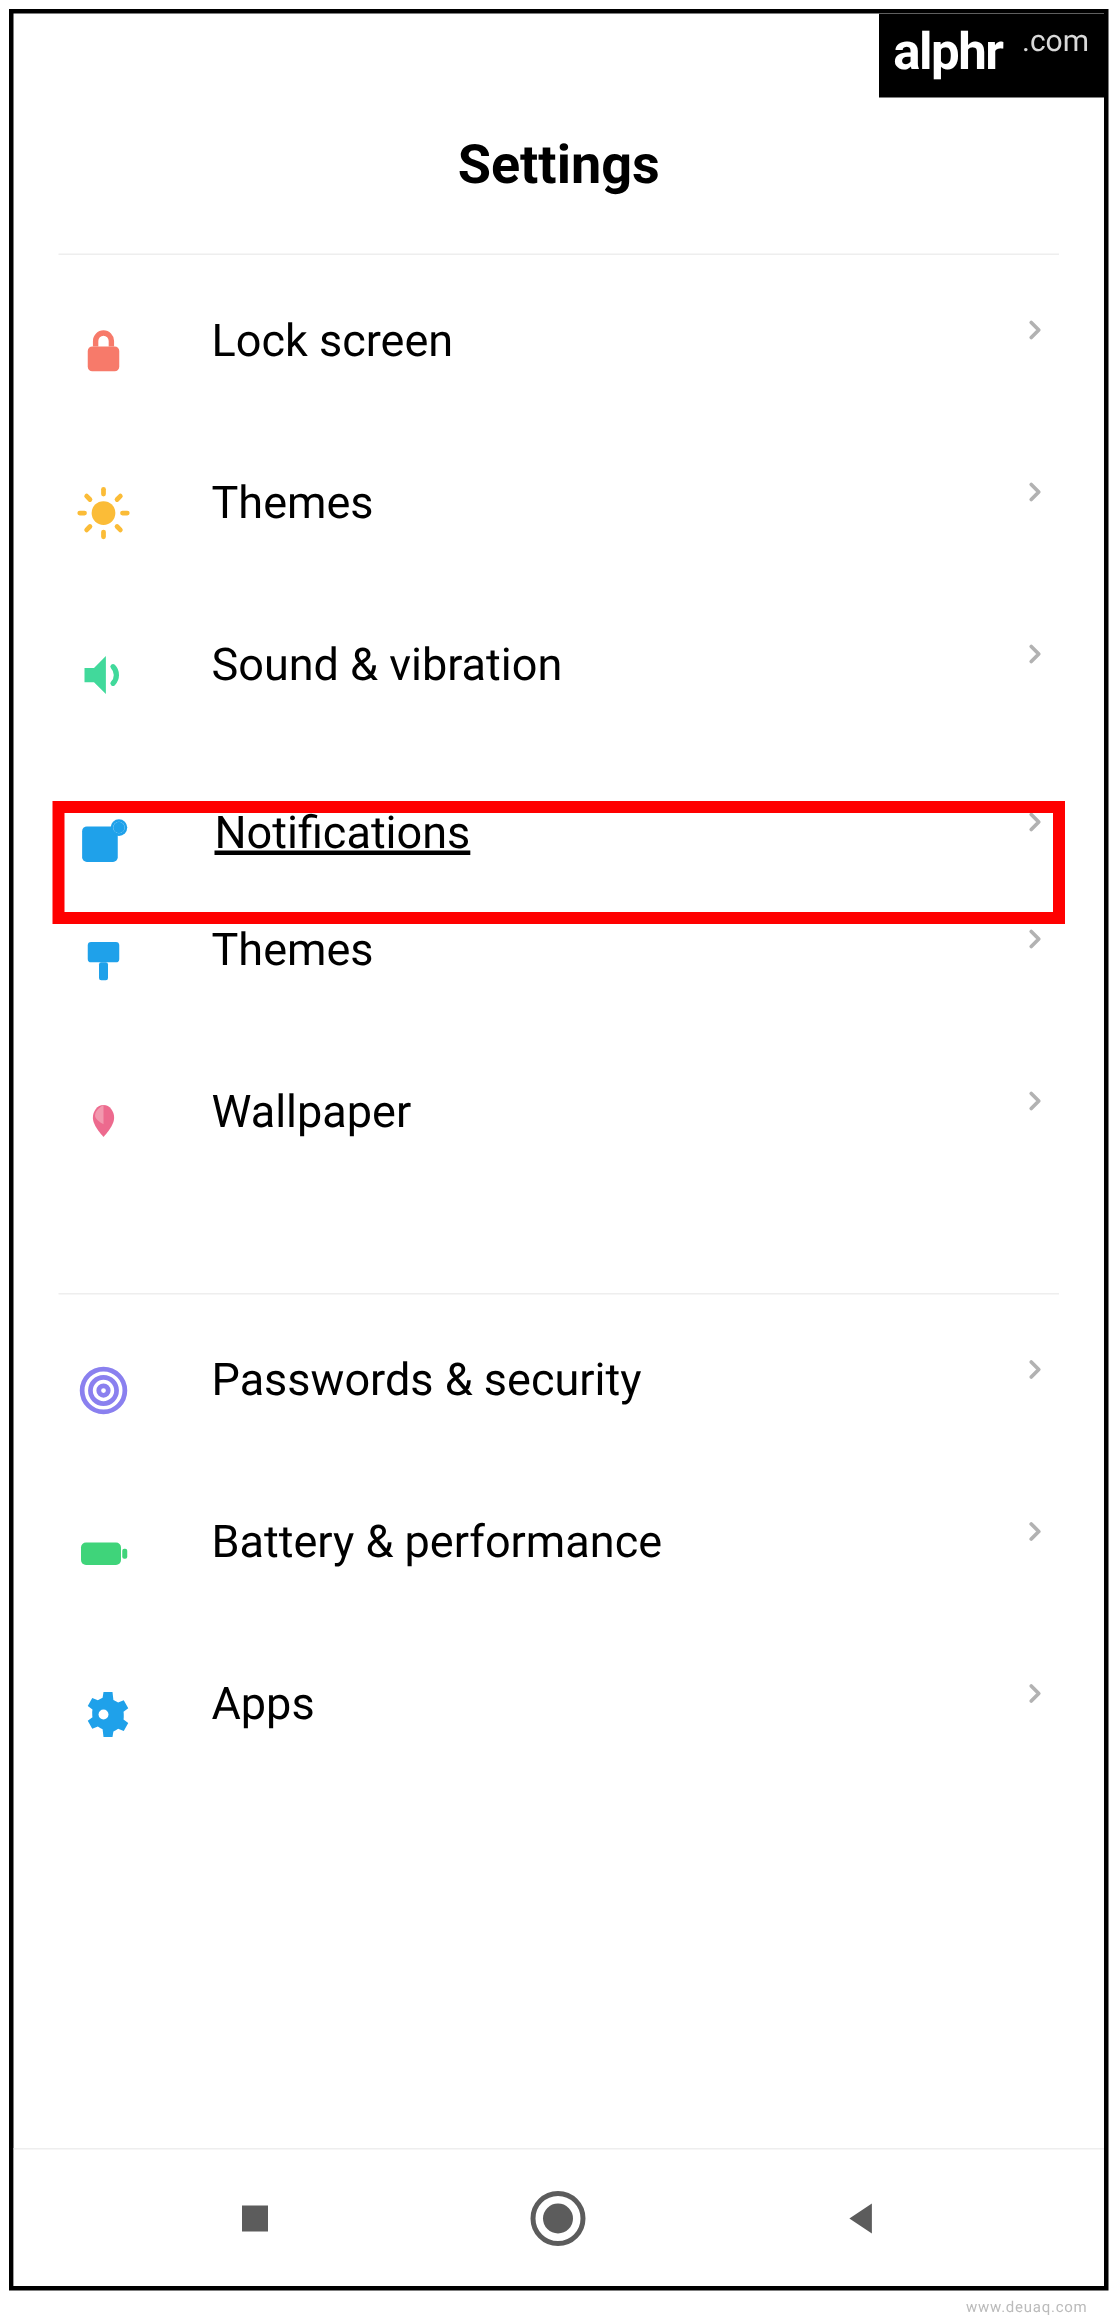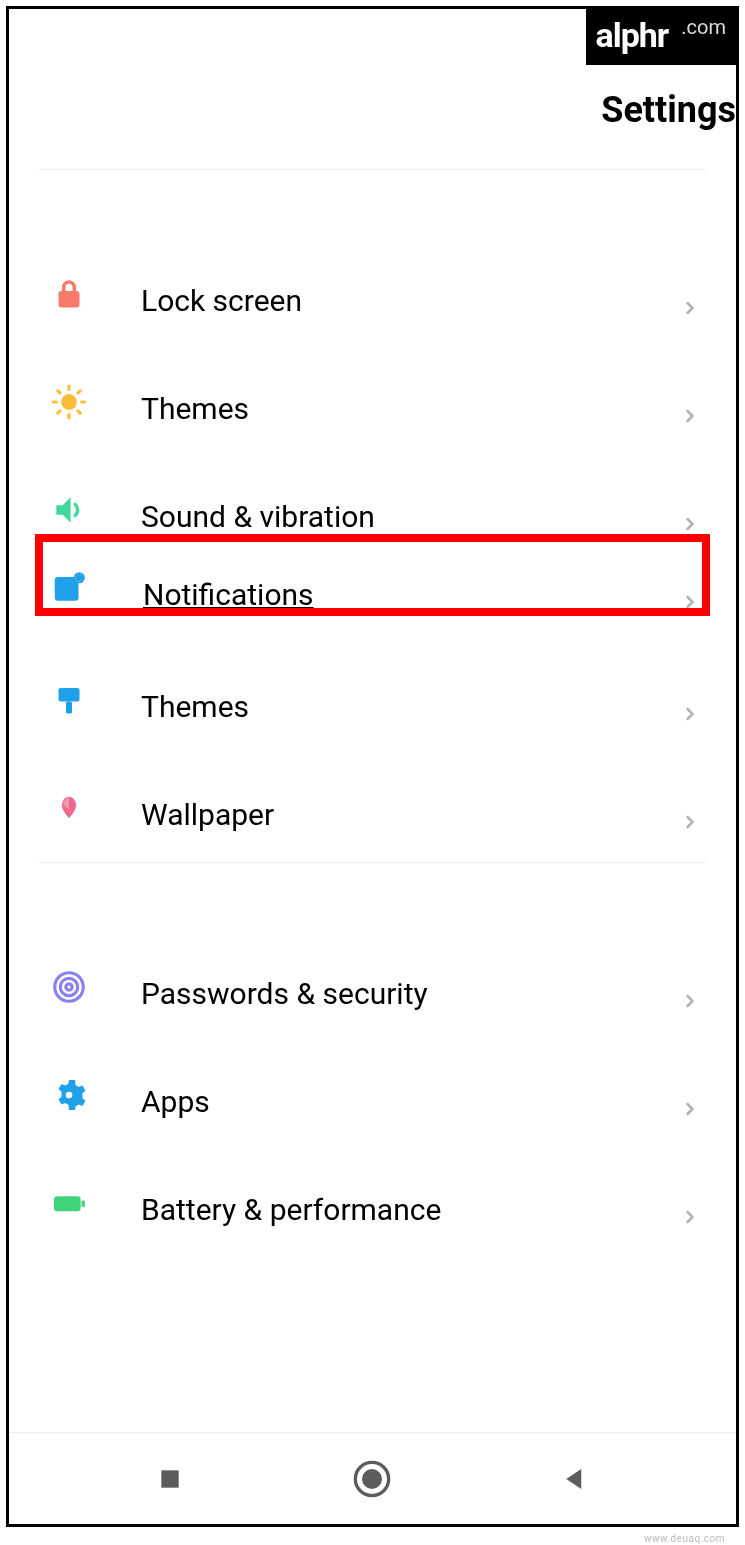--- a/index.html
+++ b/index.html
@@ -28,35 +28,35 @@
       padding: 6px 10px 10px 10px;
       font-size: 28px;
       font-weight: 400;
       display: flex;
       align-items: flex-start;
       z-index: 10;
     }
     .watermark .brand { font-weight: 700; font-size: 34px; letter-spacing: -1px; }
     .watermark .ext { font-size: 20px; opacity: 0.85; margin-left: 13px;}
     .page-title {
-      text-align: right;
+      text-align: center;
       font-size: 36px;
       font-weight: 700;
       color: #000;
       padding: 80px 0 38px 0;
     }
     .divider {
       height: 1px;
       background: #eee;
       margin: 0 30px;
     }
     .section { padding: 40px 0 30px 0; }
     .row {
       display: flex;
-      align-items: flex-end;
+      align-items: flex-start;
       padding: 0 36px;
       height: 108px;
       cursor: pointer;
       position: relative;
     }
     .row.highlighted {
       outline: 8px solid #f00;
       outline-offset: -4px;
       margin: 4px 30px;
       padding: 0 6px;
@@ -249,41 +249,41 @@
       <span class="label">Passwords &amp; security</span>
       <span class="chevron">
         <svg width="20" height="20" viewBox="0 0 24 24">
             <path d="M9 6l6 6-6 6" stroke="#b2b2b2" stroke-width="3" fill="none" stroke-linecap="round" stroke-linejoin="round"></path>
           </svg>
       </span>
     </div>
 
     <div class="row">
       <span class="icon">
+        <svg width="40" height="40" viewBox="0 0 24 24">
+            <rect x="3" y="8" width="16" height="9" rx="2" fill="#3fd47a"></rect>
+            <rect x="19.5" y="10.5" width="2" height="4" rx="0.8" fill="#3fd47a"></rect>
+          </svg>
+      </span>
+      <span class="label">Battery &amp; performance</span>
+      <span class="chevron">
+        <svg width="20" height="20" viewBox="0 0 24 24">
+            <path d="M9 6l6 6-6 6" stroke="#b2b2b2" stroke-width="3" fill="none" stroke-linecap="round" stroke-linejoin="round"></path>
+          </svg>
+      </span>
+    </div>
+
+    <div class="row">
+      <span class="icon">
         <svg width="36" height="36" viewBox="0 0 24 24">
             <path fill="#1fa1ea" d="M12 8a4 4 0 1 0 0 8 4 4 0 0 0 0-8zm9 4a7.9 7.9 0 0 0-.1-1.2l2.1-1.6-2-3.5-2.5 1a8 8 0 0 0-2.1-1.2L16 2h-4l-.4 2.5a8 8 0 0 0-2.1 1.2l-2.5-1-2 3.5L7.1 9.8A8 8 0 0 0 7 12c0 .4 0 .8.1 1.2l-2.1 1.6 2 3.5 2.5-1a8 8 0 0 0 2.1 1.2L12 22h4l.4-2.5a8 8 0 0 0 2.1-1.2l2.5 1 2-3.5-2.1-1.6c.1-.4.1-.8.1-1.2z"></path>
             <circle cx="12" cy="12" r="2.2" fill="#fff"></circle>
           </svg>
       </span>
       <span class="label">Apps</span>
-      <span class="chevron">
-        <svg width="20" height="20" viewBox="0 0 24 24">
-            <path d="M9 6l6 6-6 6" stroke="#b2b2b2" stroke-width="3" fill="none" stroke-linecap="round" stroke-linejoin="round"></path>
-          </svg>
-      </span>
-    </div>
-
-    <div class="row">
-      <span class="icon">
-        <svg width="40" height="40" viewBox="0 0 24 24">
-            <rect x="3" y="8" width="16" height="9" rx="2" fill="#3fd47a"></rect>
-            <rect x="19.5" y="10.5" width="2" height="4" rx="0.8" fill="#3fd47a"></rect>
-          </svg>
-      </span>
-      <span class="label">Battery &amp; performance</span>
       <span class="chevron">
         <svg width="20" height="20" viewBox="0 0 24 24">
             <path d="M9 6l6 6-6 6" stroke="#b2b2b2" stroke-width="3" fill="none" stroke-linecap="round" stroke-linejoin="round"></path>
           </svg>
       </span>
     </div>
 
   </div>
 
   <div class="navbar">

